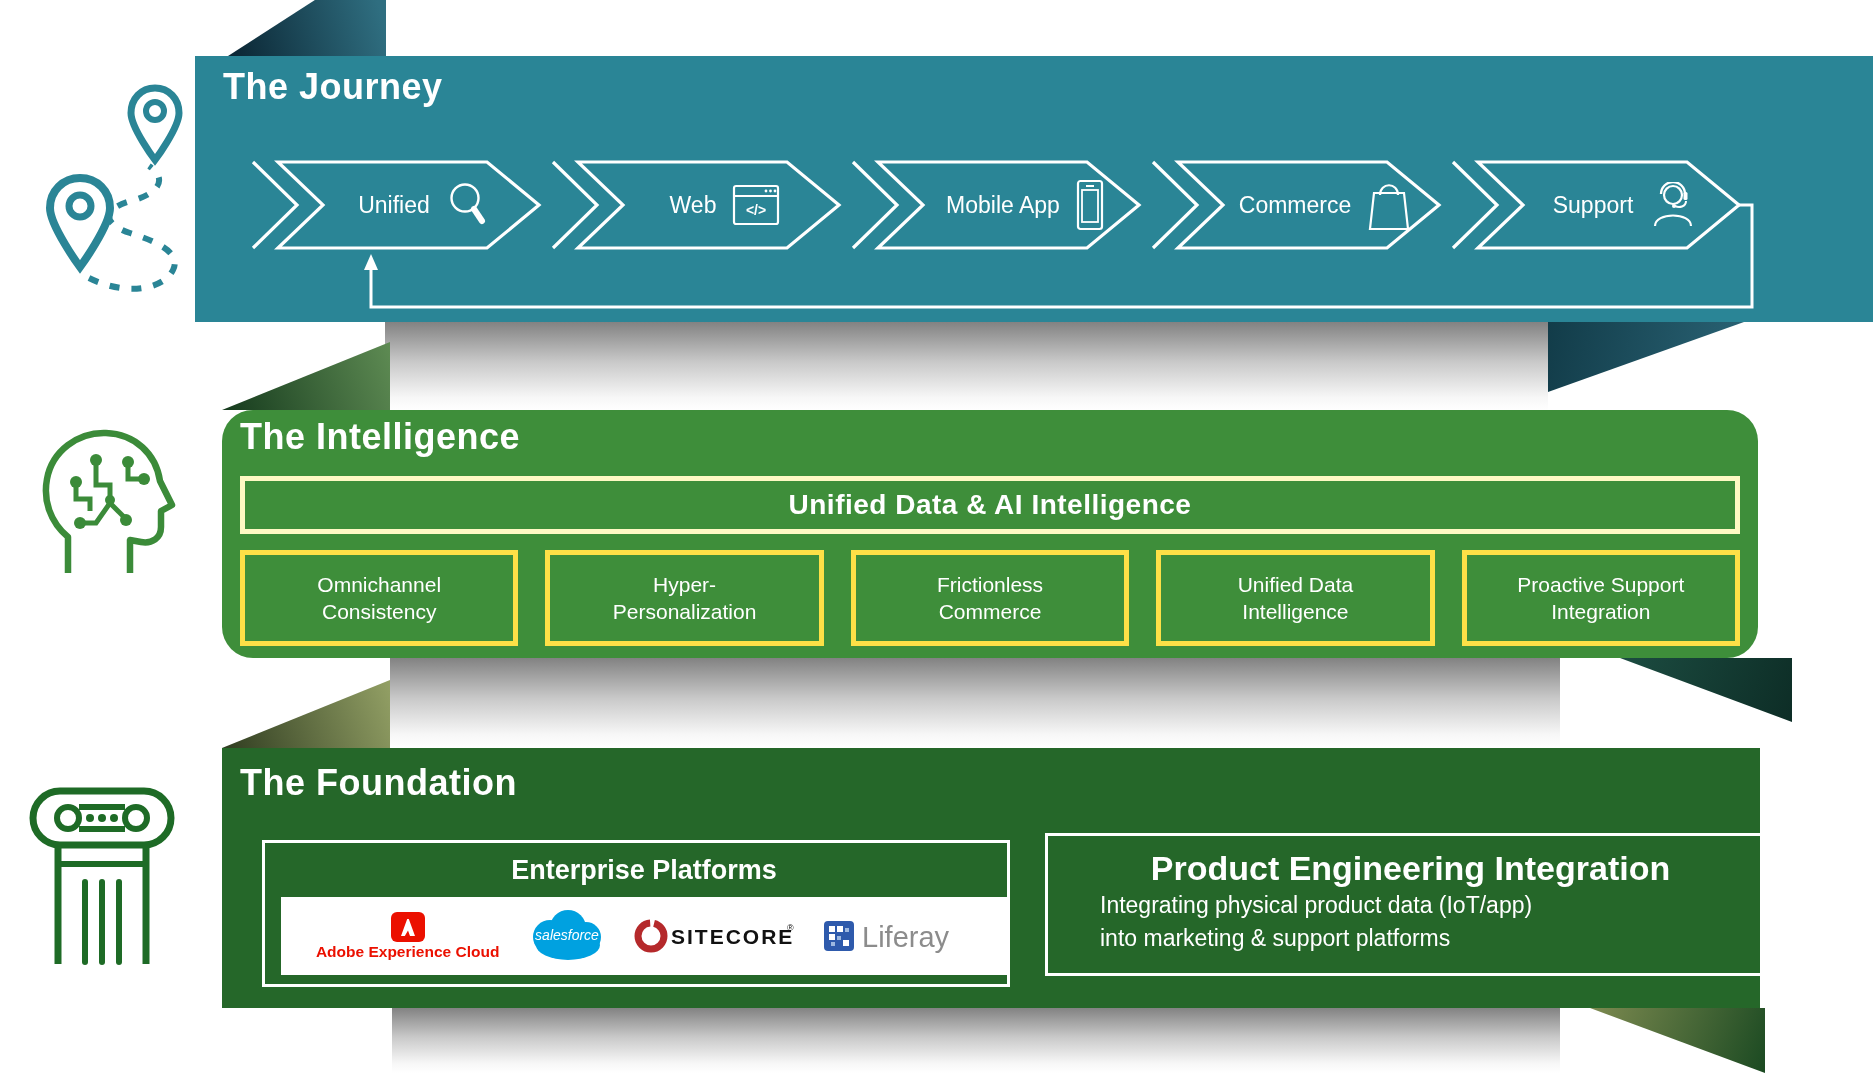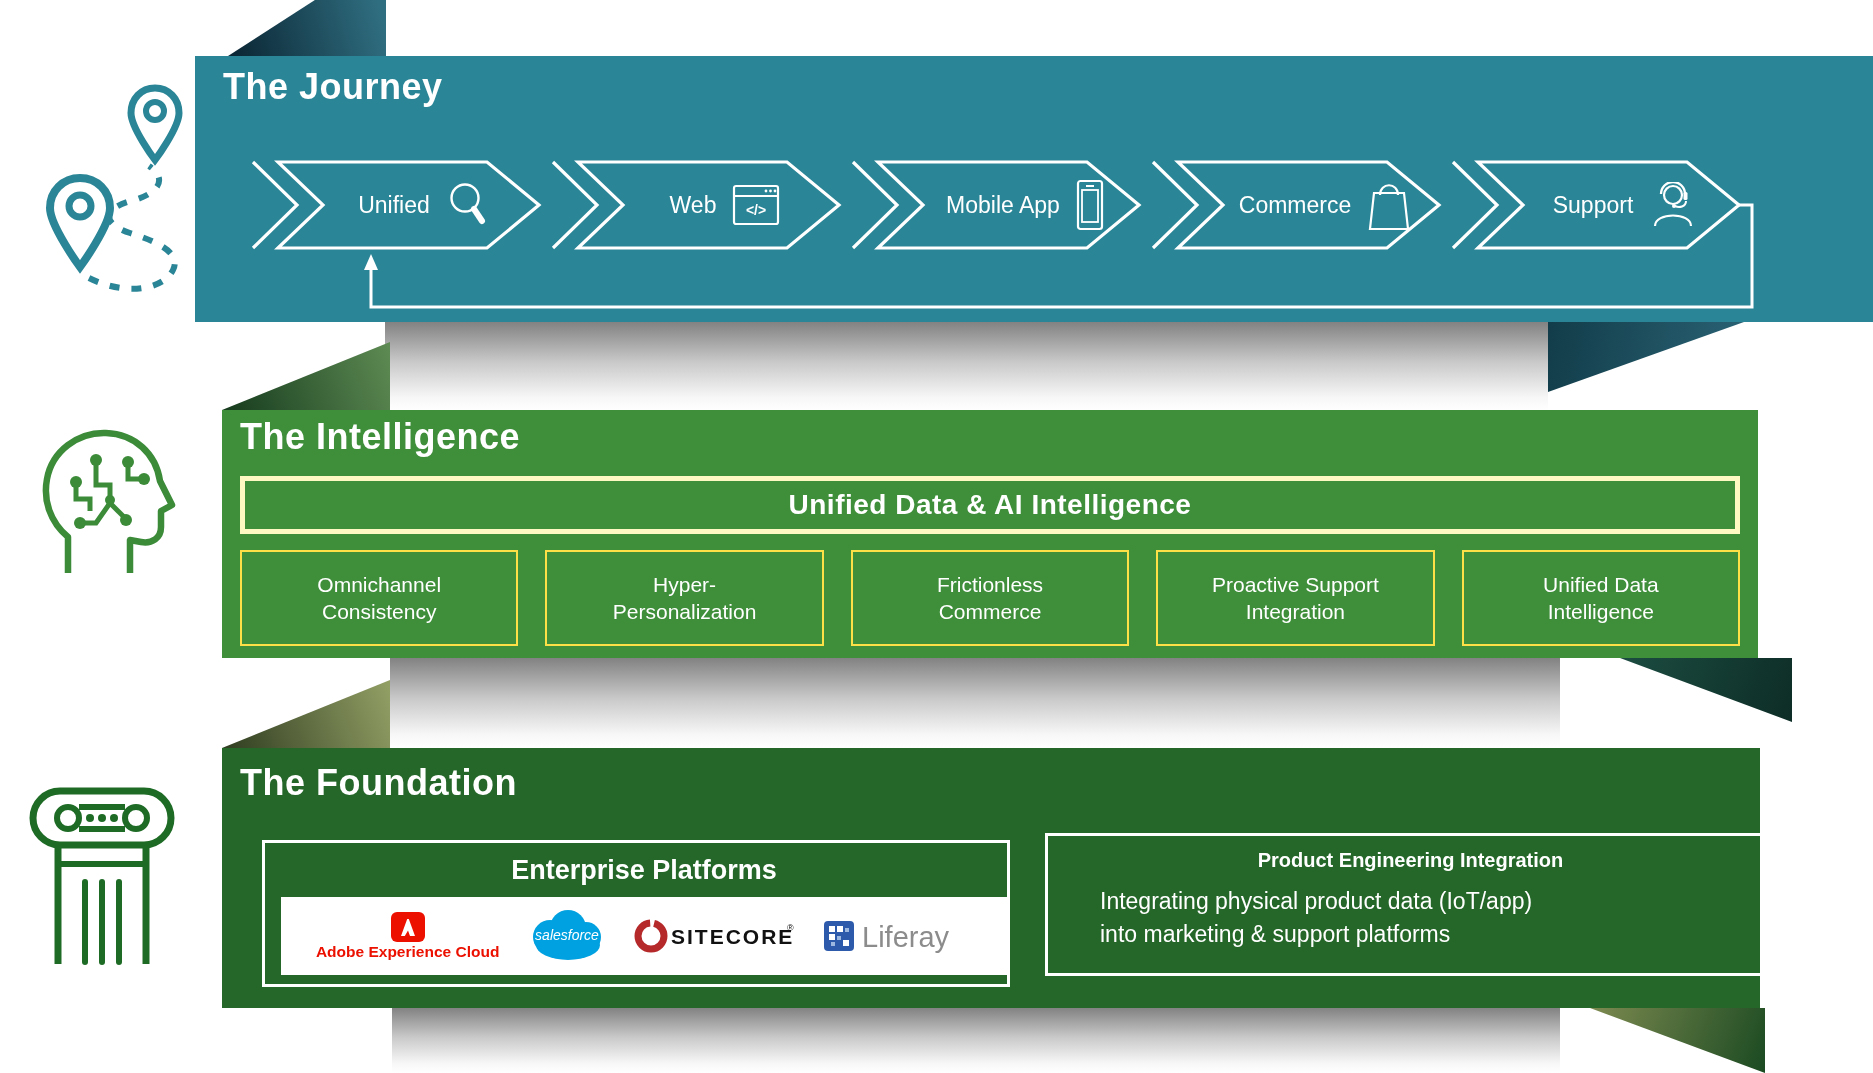--- a/index.html
+++ b/index.html
@@ -3,21 +3,21 @@
 <meta charset="utf-8">
 <style>
   html,body{margin:0;padding:0;background:#fff;}
   #canvas{position:relative;width:1873px;height:1073px;background:#fff;overflow:hidden;
           font-family:"Liberation Sans",sans-serif;}
   .abs{position:absolute;}
   .pre{white-space:pre-line;}
   
   .banner{position:absolute;color:#fff;}
   .banner-journey{left:195px;top:56px;width:1872px;height:266px;background:#2a8596;}
-  .banner-intel{left:222px;top:410px;width:1536px;height:248px;background:#3e8e3a;}
+  .banner-intel{left:222px;top:410px;width:1536px;height:248px;background:#3e8e3a;border-radius:31px;}
   .banner-found{left:222px;top:748px;width:1538px;height:260px;background:#256729;}
   .banner-title{position:absolute;font-size:36px;font-weight:700;color:#fff;letter-spacing:.5px;}
   
   .fold{position:absolute;}
   .fold-j-left{left:228px;top:0;width:158px;height:56px;
      clip-path:polygon(0 100%,55% 0,100% 0,100% 100%);
      background:linear-gradient(75deg,#0c2836 5%,#2f6e80 95%);}
   .fold-j-right{left:1548px;top:322px;width:196px;height:70px;
      clip-path:polygon(0 0,100% 0,0 100%);
      background:linear-gradient(100deg,#123c49,#2a6375);}
@@ -42,32 +42,32 @@
   .station svg.arrow-svg{position:absolute;left:0;top:0;}
   .station .content{position:absolute;left:62px;right:8px;top:0;bottom:0;
      display:flex;align-items:center;justify-content:center;gap:16px;}
   .station-label{font-size:23px;color:#fff;font-weight:500;white-space:nowrap;}
   .loop-svg{position:absolute;left:0;top:0;pointer-events:none;}
   
   .unified-bar{position:absolute;left:18px;top:66px;width:1500px;height:58px;
      border:5px solid #fef9c3;box-sizing:border-box;display:flex;align-items:center;justify-content:center;
      font-size:28px;font-weight:700;letter-spacing:.5px;}
   .cap-row{position:absolute;left:18px;top:140px;width:1500px;height:96px;display:flex;gap:27px;}
-  .cap-box{flex:1;border:2px solid #fde047;box-sizing:border-box;display:flex;align-items:center;
+  .cap-box{flex:1;border:5px solid #fde047;box-sizing:border-box;display:flex;align-items:center;
      justify-content:center;text-align:center;font-size:21px;line-height:1.3;}
   
   .ep-box{position:absolute;left:40px;top:92px;width:748px;height:147px;border:3px solid #fff;
      box-sizing:border-box;display:flex;flex-direction:column;padding-left:16px;}
   .ep-header{height:54px;display:flex;align-items:center;justify-content:center;
      font-size:27px;font-weight:700;}
   .ep-logos{flex:1;background:#fff;display:flex;align-items:center;justify-content:space-evenly;padding:0 10px;}
   .ep-footer{height:9px;}
   .pe-box{position:absolute;left:823px;top:85px;width:731px;height:143px;border:3px solid #fff;
      box-sizing:border-box;padding-top:13px;}
-  .pe-title{text-align:center;font-size:20px;font-weight:700;margin-bottom:13px;}
+  .pe-title{text-align:center;font-size:34px;font-weight:700;margin-bottom:1px;}
   .pe-desc{margin-left:52px;font-size:23px;line-height:1.42;}
   .adobe-wrap{display:flex;flex-direction:column;align-items:center;gap:0;}
   .adobe-label{color:#eb1000;font-weight:700;font-size:15.5px;white-space:nowrap;}
 </style>
 </head>
 <body>
 
 <div id="canvas">
 
   <div class="fold fold-j-left"></div>
@@ -235,26 +235,26 @@
       </div>
       <div class="cap-box">
         <span class="pre">Hyper-
 Personalization</span>
       </div>
       <div class="cap-box">
         <span class="pre">Frictionless
 Commerce</span>
       </div>
       <div class="cap-box">
+        <span class="pre">Unified Data
+Intelligence</span>
+      </div>
+      <div class="cap-box">
         <span class="pre">Proactive Support
 Integration</span>
-      </div>
-      <div class="cap-box">
-        <span class="pre">Unified Data
-Intelligence</span>
       </div>
     </div>
   </div>
 
   <div class="banner banner-found">
     <div class="banner-title" style="left:18px;top:14px">The Foundation</div>
 
     <div class="ep-box">
       <div class="ep-header">Enterprise Platforms</div>
       <div class="ep-logos">

